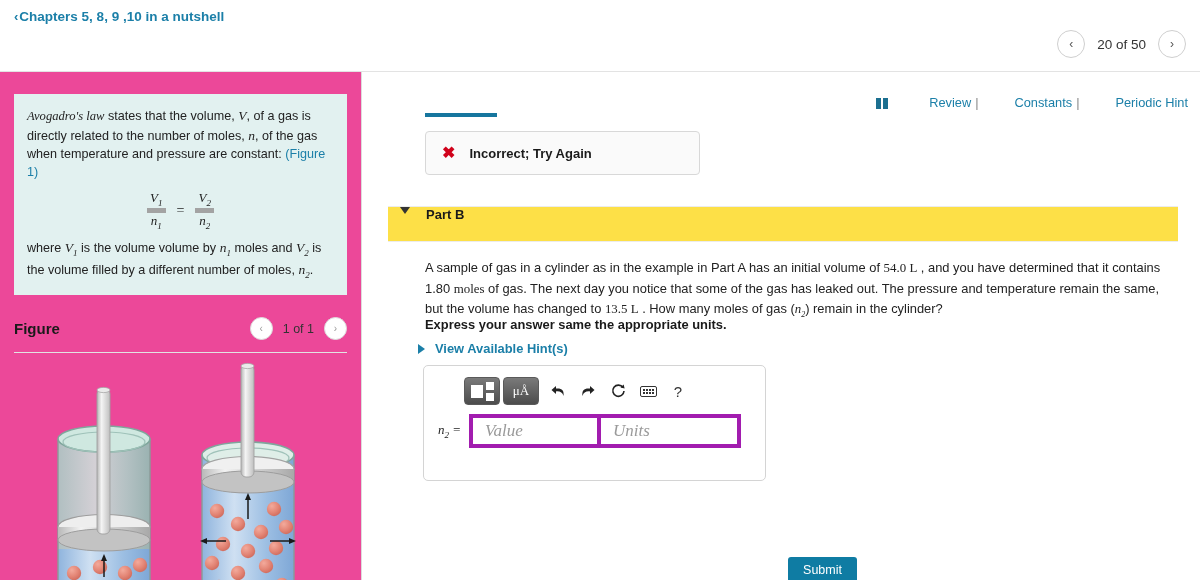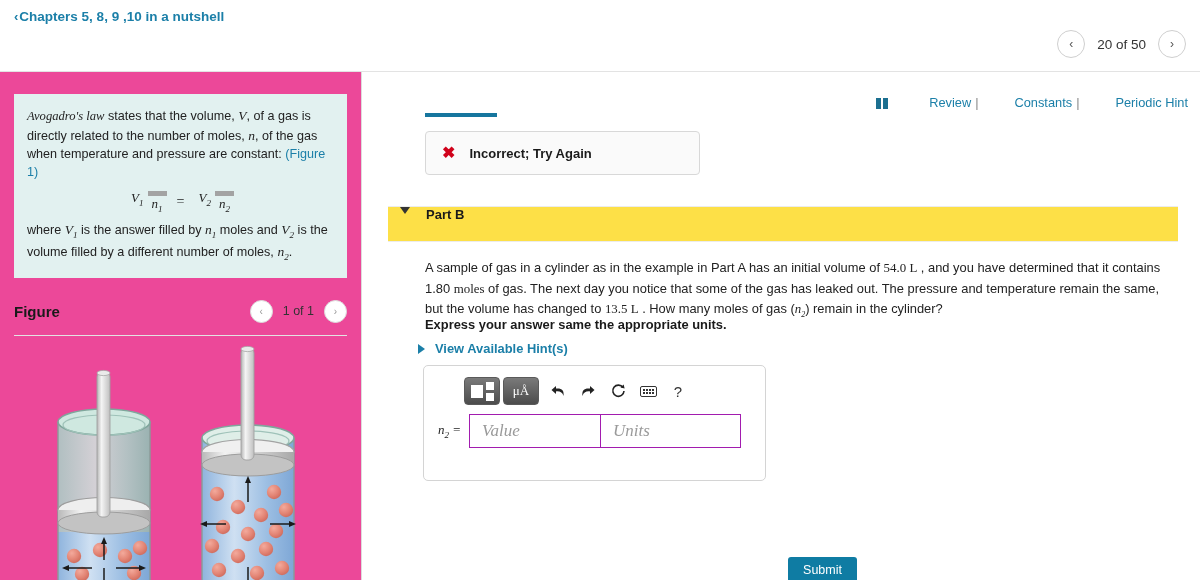--- a/index.html
+++ b/index.html
@@ -68,21 +68,21 @@
   .mathvar { font-family: "Liberation Serif", serif; font-style: italic; font-size: 13.5px; }
   .mathvar sub { font-size: 9px; font-style: italic; }
   .figlink { color: #1b7fa8; cursor: pointer; }
 
   .eq {
     display: flex; justify-content: center; align-items: center;
     gap: 10px; margin: 9px 0 7px 0;
     font-family: "Liberation Serif", serif;
   }
   .frac {
-    display: inline-flex; align-items: flex-start;
+    display: inline-flex; flex-direction: column; align-items: center;
     font-size: 13px; line-height: 1.12;
   }
   .frac .num { font-style: italic; padding: 0 4px 1px 4px; }
   .frac .den { font-style: italic; padding: 1px 4px 0 4px; border-top: 5px solid #a3a3a3; }
   .eq .eqsign { font-size: 14px; }
   .frac sub { font-size: 9px; }
 
   .figure-head {
     margin: 22px 14px 0 14px;
     display: flex; align-items: center; justify-content: space-between;
@@ -214,21 +214,21 @@
   }
   .kbd i { width: 2px; height: 2px; background: #333; display: block; }
 
   .ans-row {
     position: absolute; left: 14px; top: 48px;
     display: flex; align-items: center;
   }
   .ans-label { font-family: "Liberation Serif", serif; font-style: italic; font-size: 13px; margin-right: 8px; }
   .ans-label sub { font-size: 9px; }
   .ans-input {
-    height: 34px; border: 1px solid #a21caf; background: #fff;
+    height: 34px; border: 4px solid #a21caf; background: #fff;
     box-sizing: border-box; display: flex; align-items: center; padding-left: 12px;
     font-family: "Liberation Serif", serif; font-style: italic;
     font-size: 17px; color: #9a9a9a; cursor: text;
   }
   .ans-value { width: 132px; }
   .ans-units { width: 140px; border-left: none; }
 
   .submit-btn {
     position: absolute; left: 425px; top: 485px;
     width: 69px; height: 25px; background: #0f7ca3;
@@ -264,21 +264,21 @@
           <span class="num">V<sub>1</sub></span>
           <span class="den">n<sub>1</sub></span>
         </span>
         <span class="eqsign">=</span>
         <span class="frac">
           <span class="num">V<sub>2</sub></span>
           <span class="den">n<sub>2</sub></span>
         </span>
       </div>
 
-      <span>where </span><span class="mathvar">V<sub>1</sub></span><span> is the answer filled by </span><span class="mathvar">n<sub>1</sub></span><span> moles and </span><span class="mathvar">V<sub>2</sub></span><span> is the volume filled by a different number of moles, </span><span class="mathvar">n<sub>2</sub></span><span>.</span>
+      <span>where </span><span class="mathvar">V<sub>1</sub></span><span> is the volume volume by </span><span class="mathvar">n<sub>1</sub></span><span> moles and </span><span class="mathvar">V<sub>2</sub></span><span> is the volume filled by a different number of moles, </span><span class="mathvar">n<sub>2</sub></span><span>.</span>
     </div>
 
     <div class="figure-head">
       <div class="figure-title">Figure</div>
       <div class="figure-pager">
         <div class="pager-btn">‹</div>
         <div class="lbl">1 of 1</div>
         <div class="pager-btn">›</div>
       </div>
     </div>

